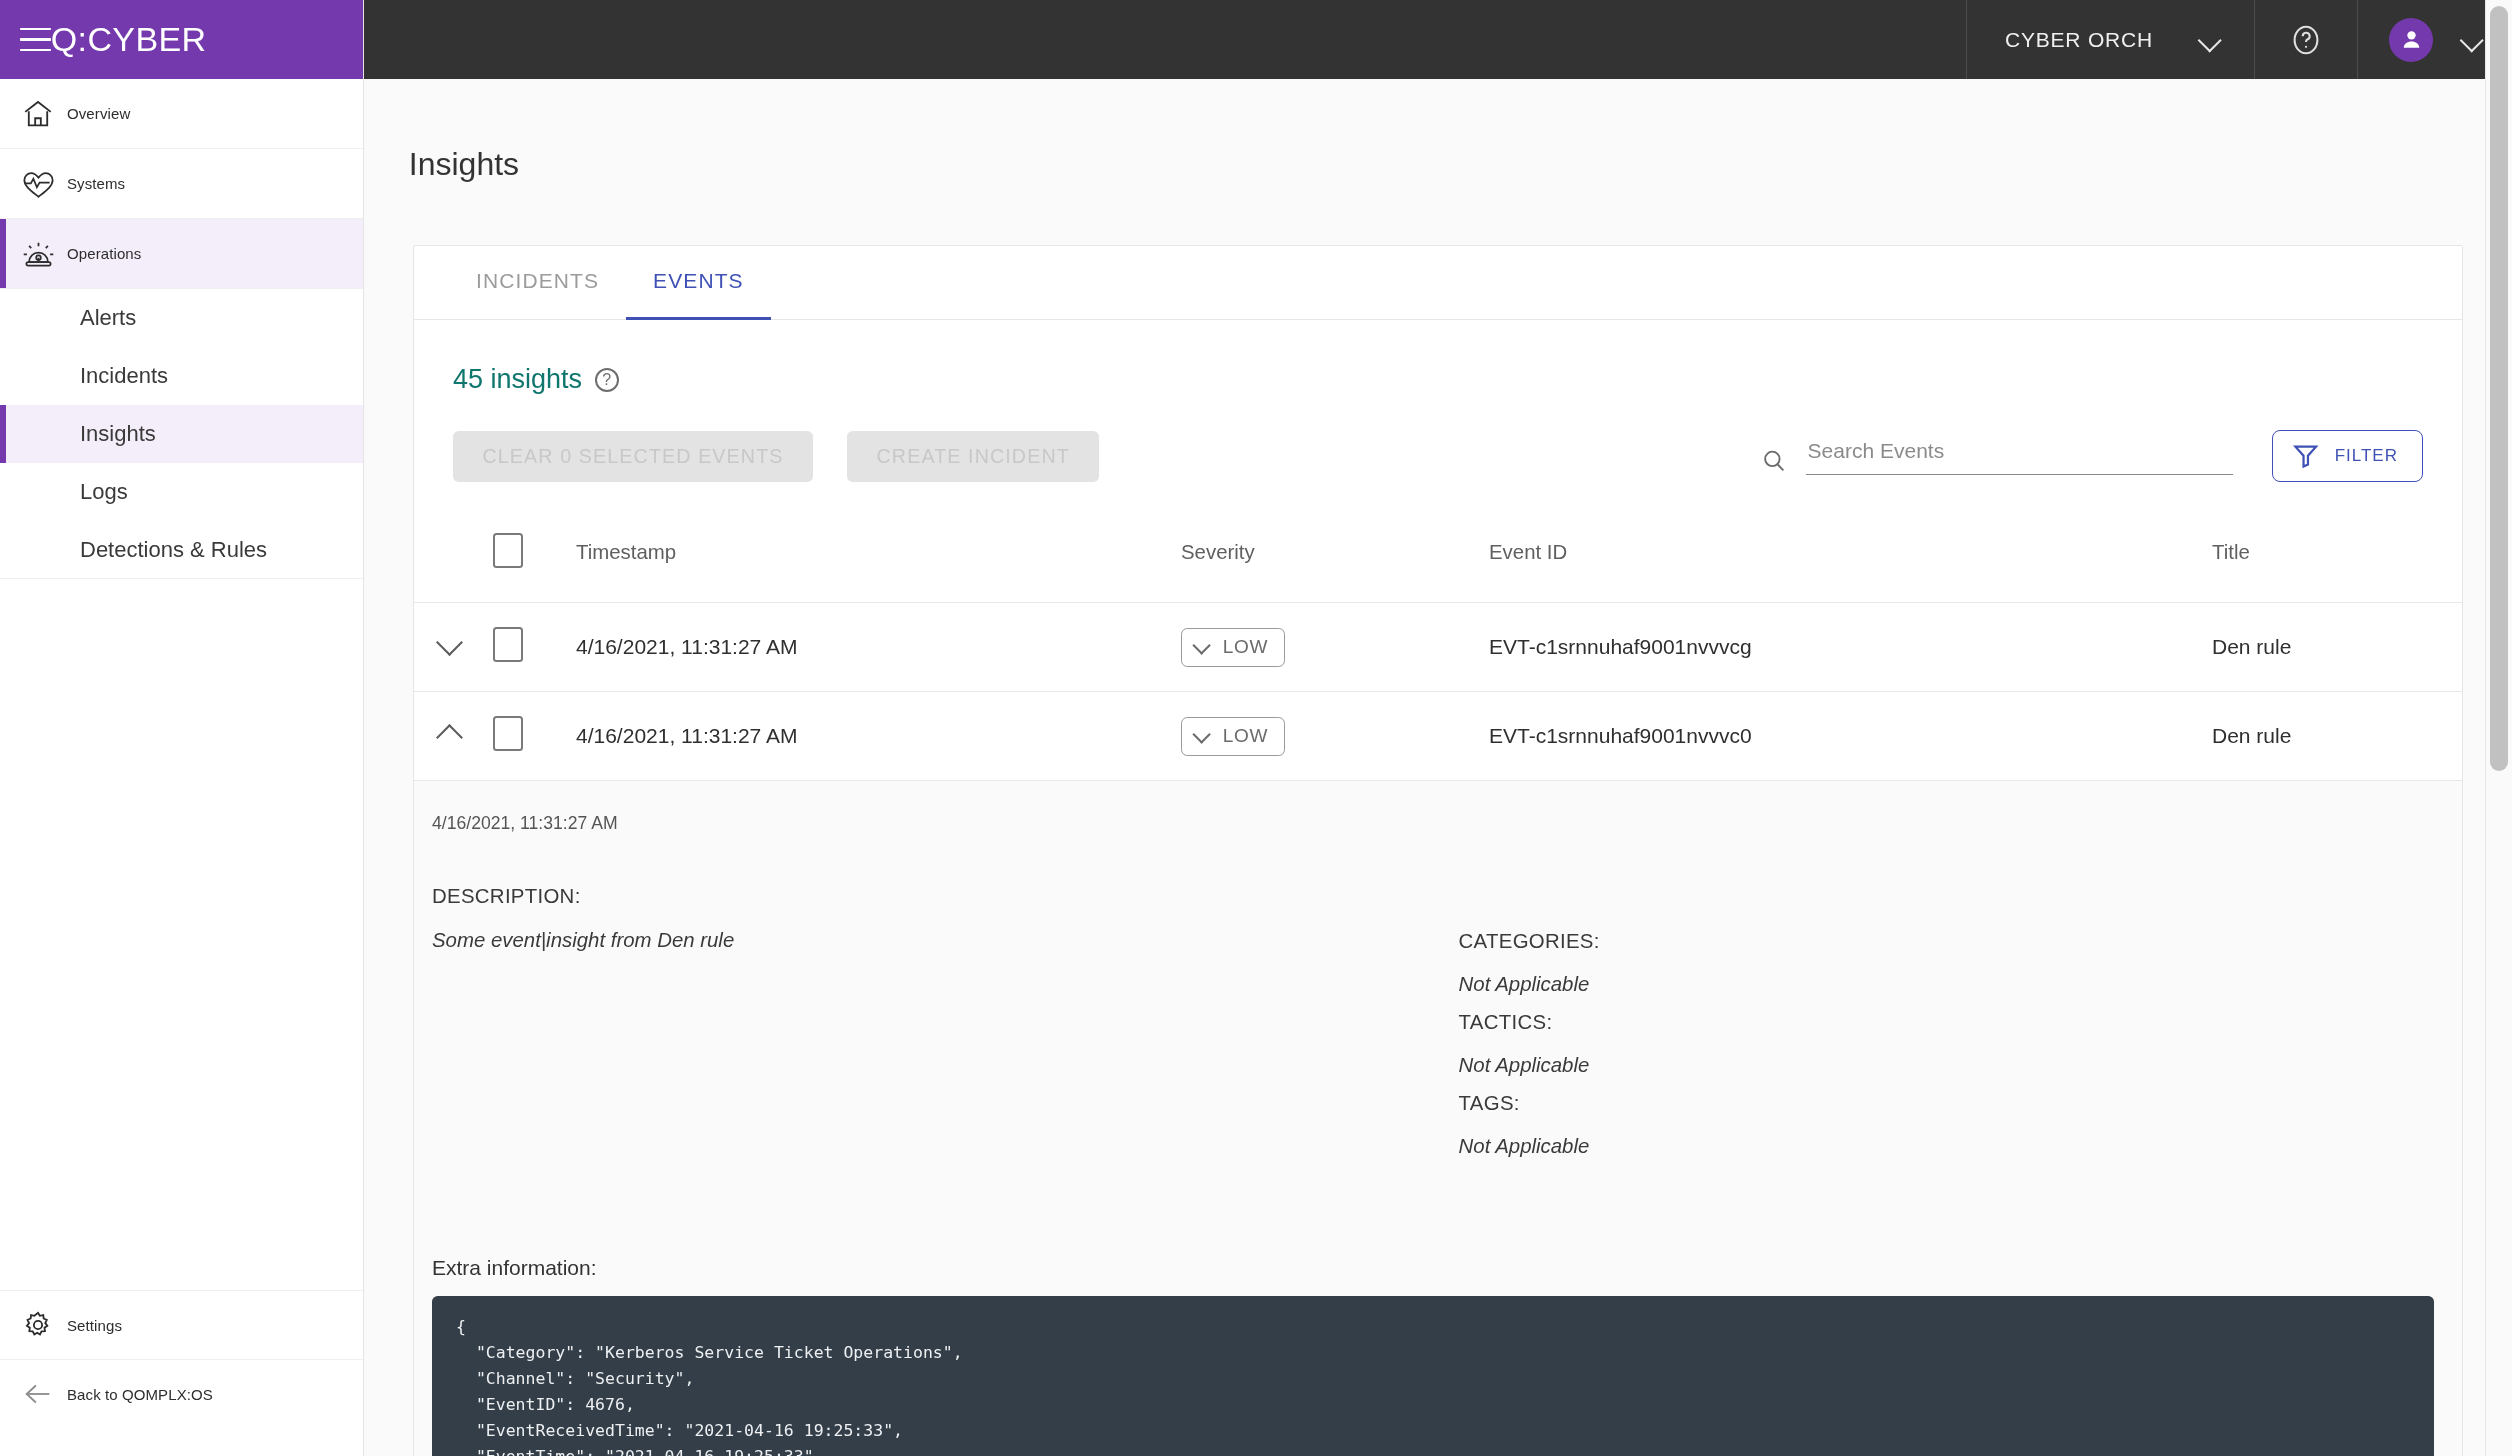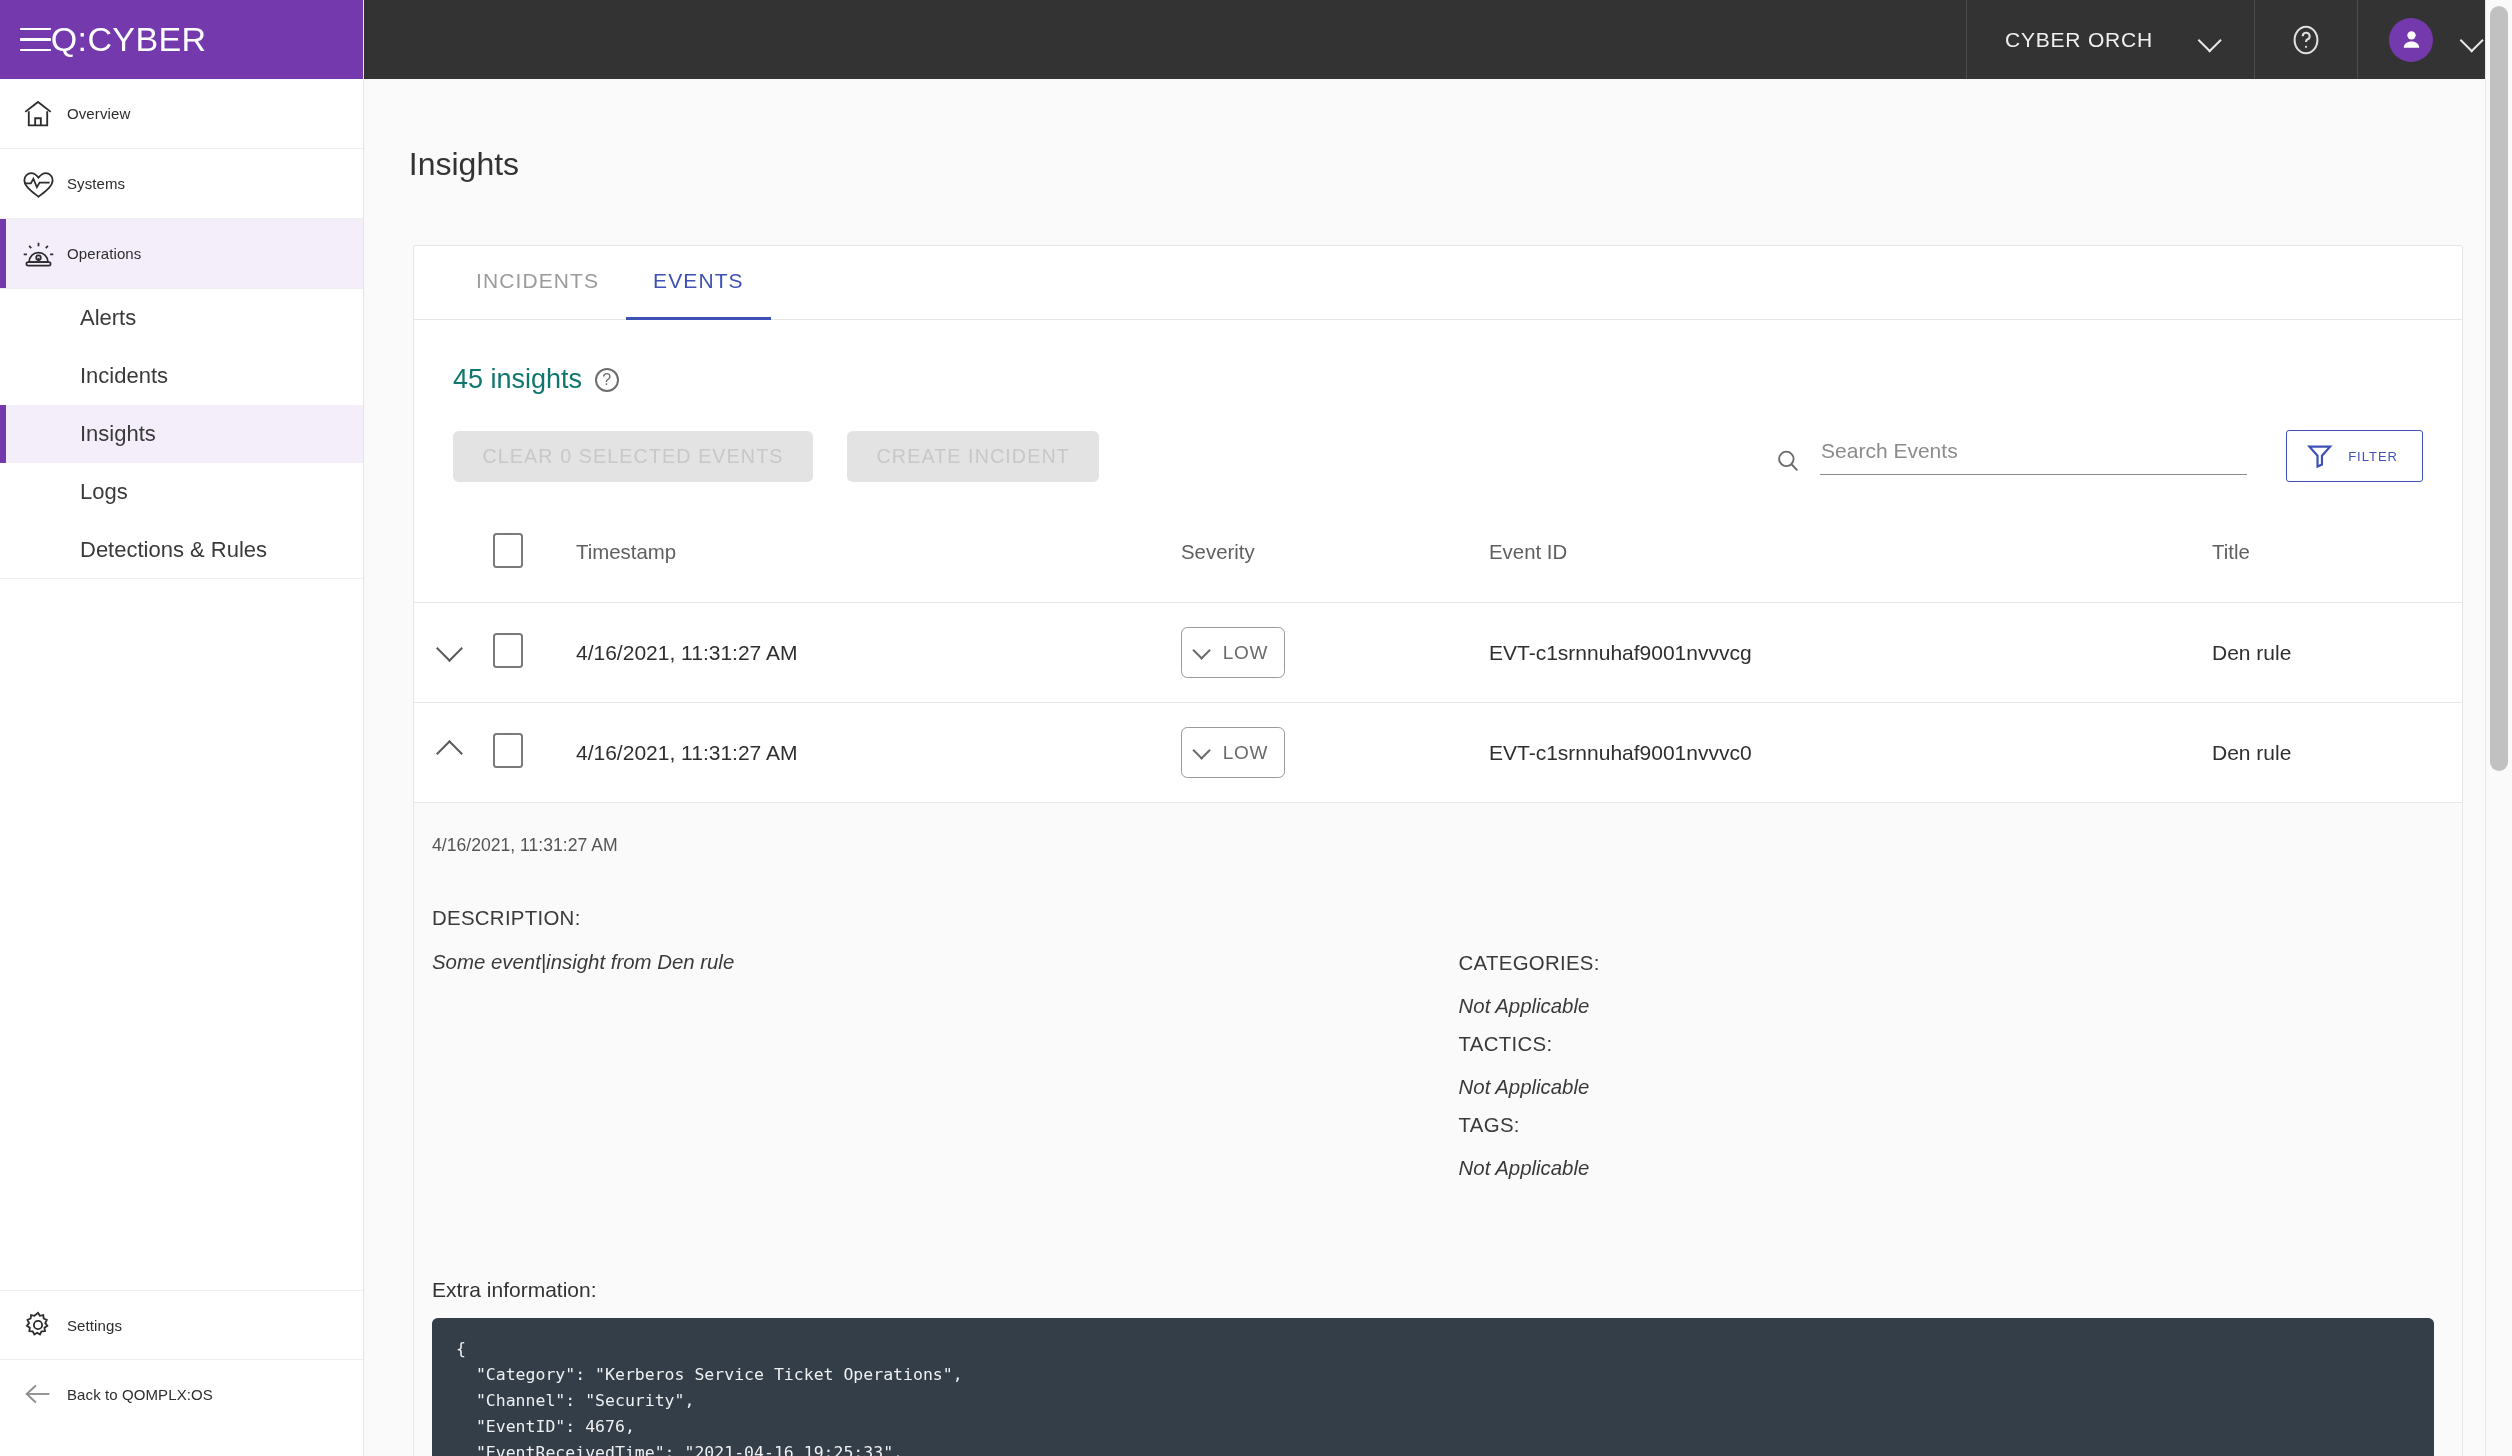--- a/index.html
+++ b/index.html
@@ -114,22 +114,22 @@
   .search-wrap { margin-left: auto; display: flex; align-items: center; gap: 39px; }
   .search-box { display: flex; align-items: flex-end; gap: 18px; }
   .search-input {
     width: 427px; border: none; border-bottom: 1.4px solid #8a8a8a;
     font-size: 21px; color: #333; padding: 2.8px 1.4px 11.2px 1.4px; outline: none;
     background: transparent; font-family: "Liberation Sans", sans-serif;
   }
   .search-input::placeholder { color: #8b8b8b; }
   .filter-btn {
     display: flex; align-items: center; gap: 14px;
-    border: 1.4px solid #3f51b5; border-radius: 3px; color: #3f51b5;
-    height: 52px; padding: 0 24px 0 18px; font-size: 13px; letter-spacing: 1px;
+    border: 1.4px solid #3f51b5; border-radius: 8px; color: #3f51b5;
+    height: 52px; padding: 0 24px 0 18px; font-size: 17px; letter-spacing: 1px;
     background: #fff; cursor: pointer; font-family: "Liberation Sans", sans-serif;
   }
 
   
   table.events { width: 100%; border-collapse: collapse; margin-top: 38px; table-layout: fixed; }
   table.events th, table.events td { text-align: left; vertical-align: middle; }
   .col-exp   { width: 79px; }
   .col-chk   { width: 83px; }
   .col-ts    { width: 605px; }
   .col-sev   { width: 308px; }
@@ -149,21 +149,21 @@
   }
   .caret { width: 31px; height: 31px; position: relative; cursor: pointer; display: inline-block; }
   .caret::after {
     content: ""; position: absolute; left: 4.9px; top: 6.3px; width: 17px; height: 17px;
     border-right: 2.8px solid #5a5a5a; border-bottom: 2.8px solid #5a5a5a;
   }
   .caret.down::after { transform: rotate(45deg); top: 4.2px; }
   .caret.up::after   { transform: rotate(-135deg); top: 9.8px; }
   .sev-pill {
     display: inline-flex; align-items: center; gap: 9.8px;
-    border: 1.4px solid #9a9a9a; border-radius: 6.3px; height: 51px; padding: 0 15.4px 0 11.2px;
+    border: 1.4px solid #9a9a9a; border-radius: 6.3px; height: 39px; padding: 0 15.4px 0 11.2px;
     color: #6b6b6b; font-size: 19px; letter-spacing: 0.8px;
     background: #fff; cursor: pointer; justify-content: space-between;
   }
   .sev-caret { width: 19.7px; height: 19.7px; position: relative; display: inline-block; }
   .sev-caret::after {
     content:""; position:absolute; left: 2.1px; top: 1.4px; width: 11.2px; height: 11.2px;
     border-right: 2.8px solid #6b6b6b; border-bottom: 2.8px solid #6b6b6b; transform: rotate(45deg);
   }
   .pad-l { padding-left: 21px !important; }
 

